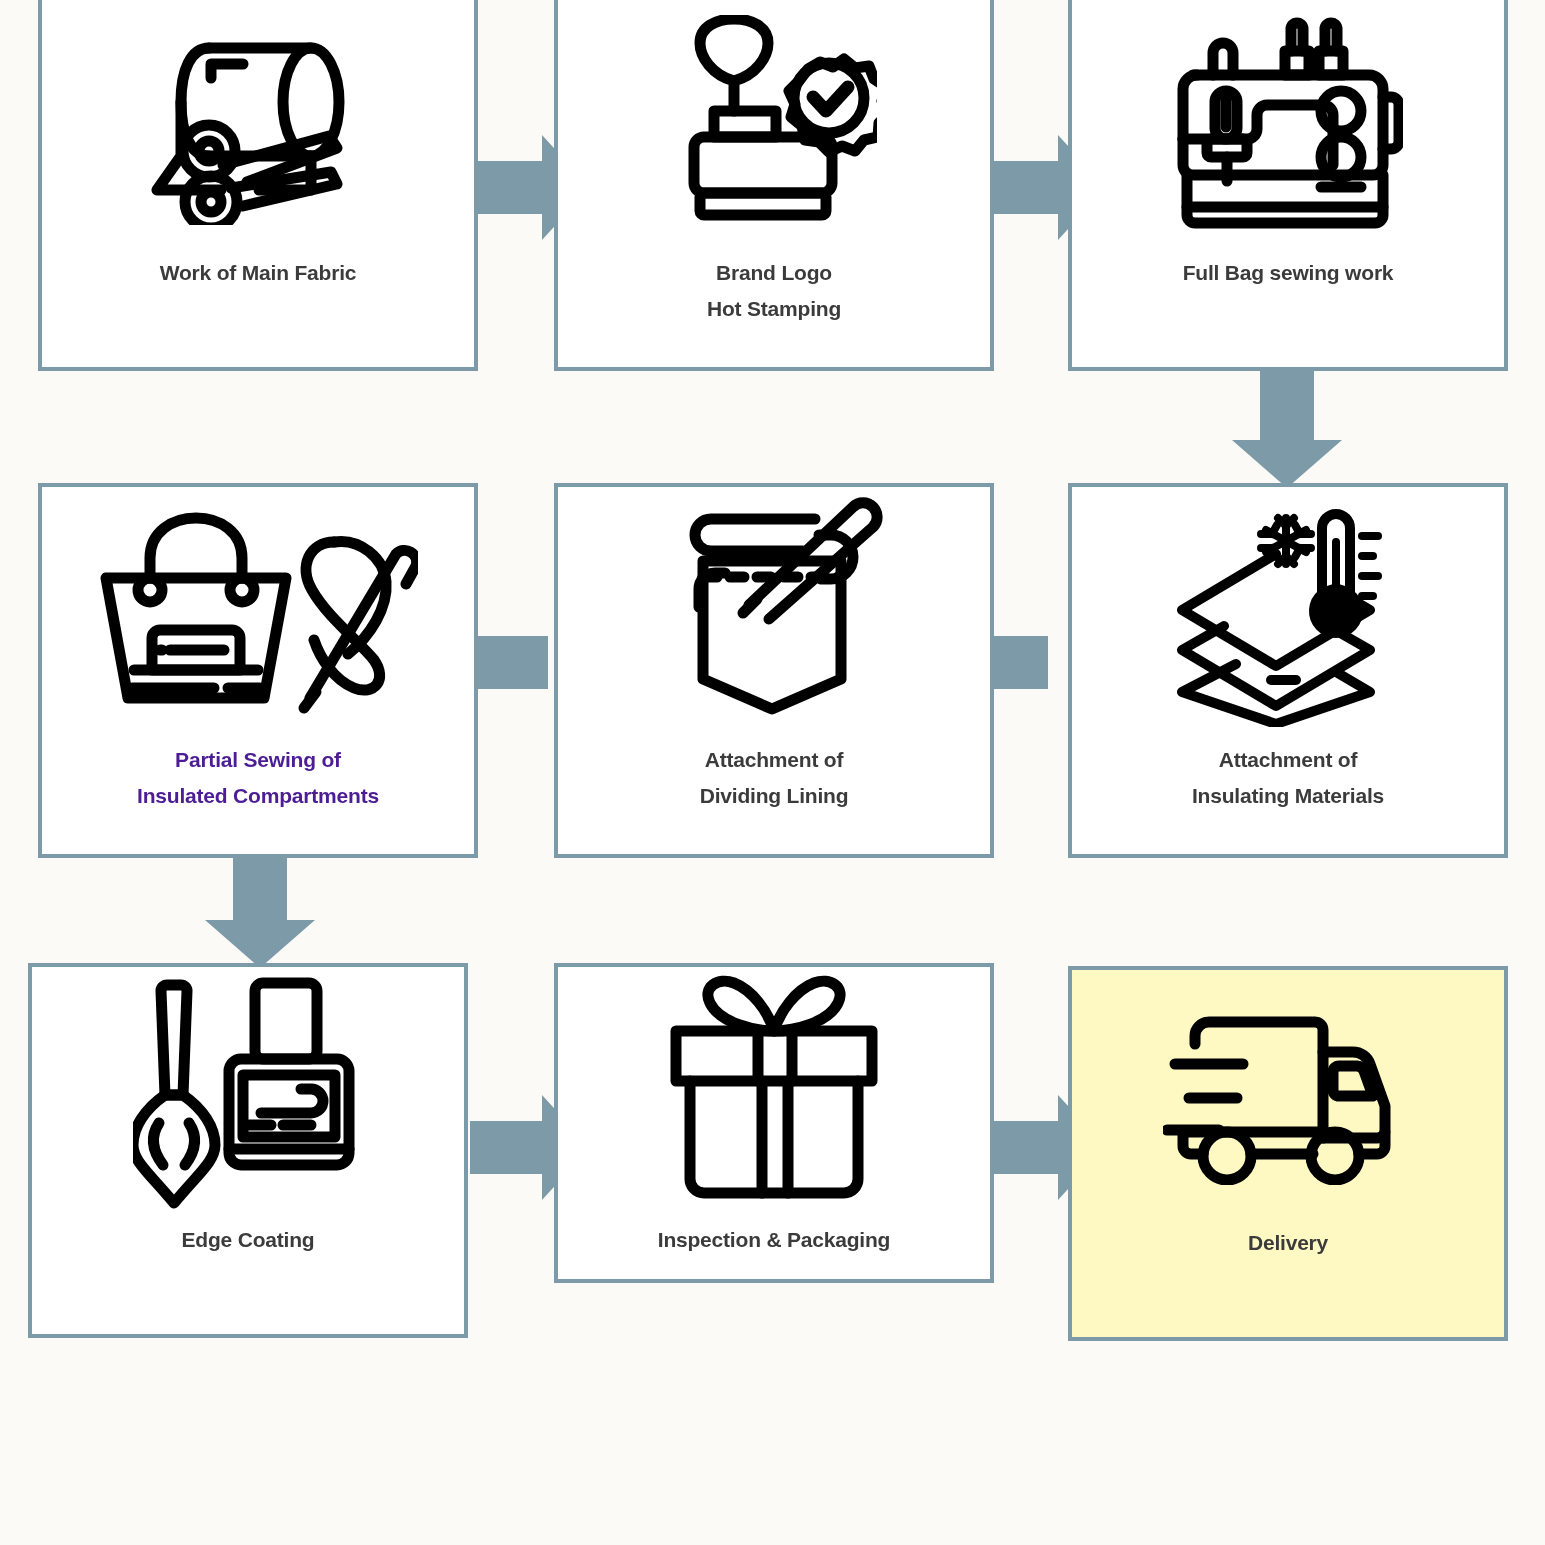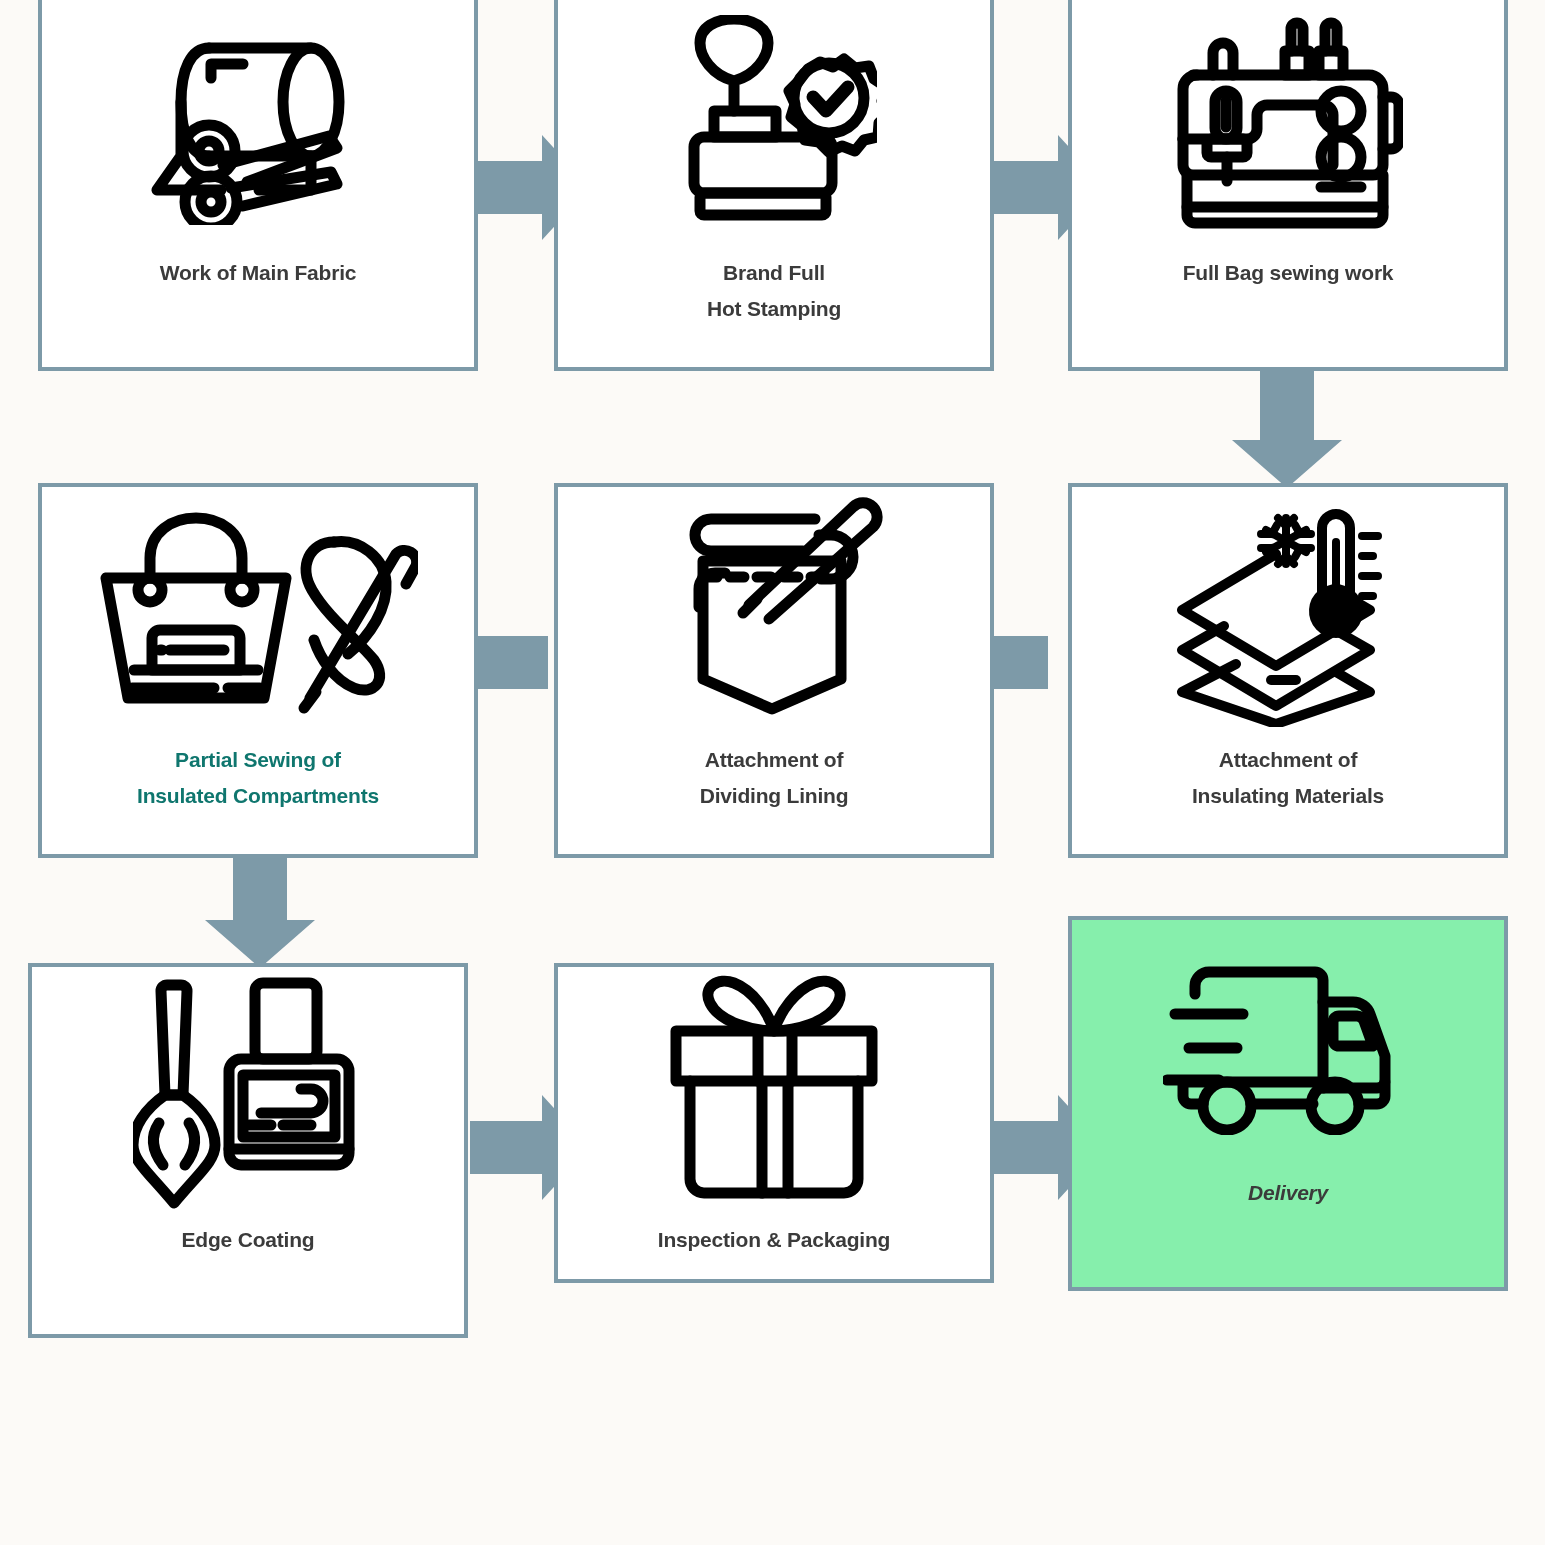--- a/index.html
+++ b/index.html
@@ -151,21 +151,21 @@
 
         <rect x="28" y="178" width="126" height="22" rx="4"></rect>
 
         <path d="M148 54 l12 -7 l13 5 l11 -8 l11 9 l14 -2 l5 13 l12 8 l-4 14 l7 12 l-10 10 l-1 14 l-14 3 l-9 11 l-13 -5 l-13 6 l-10 -10 l-14 -2 l-3 -14 l-11 -9 l4 -13 l-6 -13 l10 -10 z" transform="translate(-12,0)"></path>
 
         <circle cx="157" cy="83" r="35"></circle>
 
         <path d="M141 82 L154 96 L176 72" stroke-width="13"></path>
       </svg>
     </div>
-    <div class="step-label" style="color: rgb(59, 59, 59);">Brand Full
+    <div class="step-label" style="color: rgb(59, 59, 59);">Brand Logo
 Hot Stamping</div>
   </div>
 
   <div class="step-box" style="left: 1068px; top: -4px; width: 440px; height: 375px; background: rgb(255, 255, 255); border-color: rgb(125, 154, 168);">
     <div class="icon-wrap">
       <svg width="230" height="225" viewBox="0 0 230 225" fill="none" stroke="#000" stroke-width="11" stroke-linecap="round" stroke-linejoin="round">
 
         <path d="M118 36 V14 a6 6 0 0 1 12 0 V36"></path>
         <rect x="112" y="36" width="24" height="24"></rect>
         <path d="M152 36 V14 a6 6 0 0 1 12 0 V36"></path>
@@ -214,21 +214,21 @@
         <path d="M34 176 H116"></path>
         <path d="M130 176 H162"></path>
 
         <path d="M236 30 C212 30 200 54 214 78 C230 106 262 130 276 148 C290 168 276 184 256 176 C236 168 222 146 216 128"></path>
         <path d="M236 30 C262 26 286 46 288 70 C290 96 272 124 250 142"></path>
 
         <path d="M212 186 L298 42 a12 12 0 0 1 20 12 L308 72"></path>
         <path d="M206 196 L218 180"></path>
       </svg>
     </div>
-    <div class="step-label" style="color: #0f766e;">Partial Sewing of
+    <div class="step-label" style="color: #4c1d95;">Partial Sewing of
 Insulated Compartments</div>
   </div>
 
   <div class="step-box" style="left: 554px; top: 483px; width: 440px; height: 375px; background: rgb(255, 255, 255); border-color: rgb(125, 154, 168);">
     <div class="icon-wrap">
       <svg width="235" height="235" viewBox="0 0 235 235" fill="none" stroke="#000" stroke-width="11" stroke-linecap="round" stroke-linejoin="round">
 
         <path d="M158 22 H54 a16 16 0 0 0 0 32 H146"></path>
 
         <path d="M162 38 h12 a22 22 0 0 1 0 44 h-10"></path>
@@ -326,21 +326,21 @@
 
         <path d="M28 106 V204 a14 14 0 0 0 14 14 H182 a14 14 0 0 0 14 -14 V106"></path>
 
         <path d="M100 106 V218"></path>
         <path d="M126 106 V218"></path>
       </svg>
     </div>
     <div class="step-label" style="color: rgb(59, 59, 59);">Inspection &amp; Packaging</div>
   </div>
 
-  <div class="step-box" style="left: 1068px; top: 916px; width: 440px; height: 375px; background: #86efac; border-color: rgb(125, 154, 168); font-style: italic;">
+  <div class="step-box" style="left: 1068px; top: 966px; width: 440px; height: 375px; background: #fef9c3; border-color: rgb(125, 154, 168);">
     <div class="icon-wrap">
       <svg width="250" height="175" viewBox="0 0 250 175" fill="none" stroke="#000" stroke-width="11" stroke-linecap="round" stroke-linejoin="round">
 
         <path d="M32 34 V26 a14 14 0 0 1 14 -14 H152 a8 8 0 0 1 8 8 V128"></path>
         <path d="M20 122 H160"></path>
 
         <path d="M160 42 H190 a18 18 0 0 1 17 12 L222 96 V120 a8 8 0 0 1 -8 8 H160"></path>
 
         <path d="M176 56 h18 a8 8 0 0 1 7 5 l9 25 H176 a6 6 0 0 1 -6 -6 V62 a6 6 0 0 1 6 -6"></path>
 

